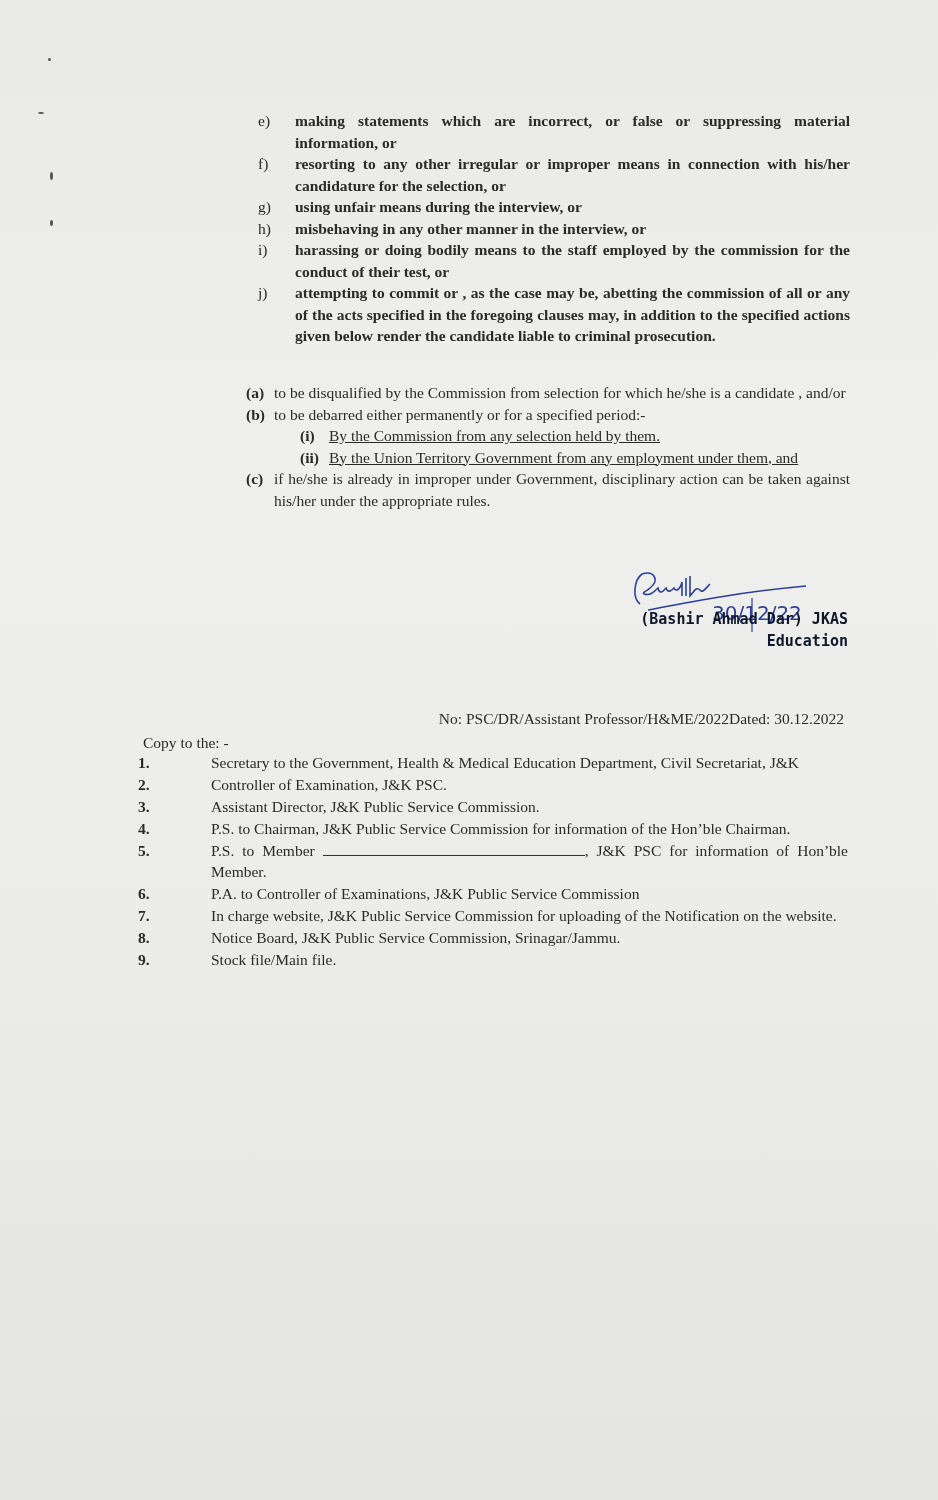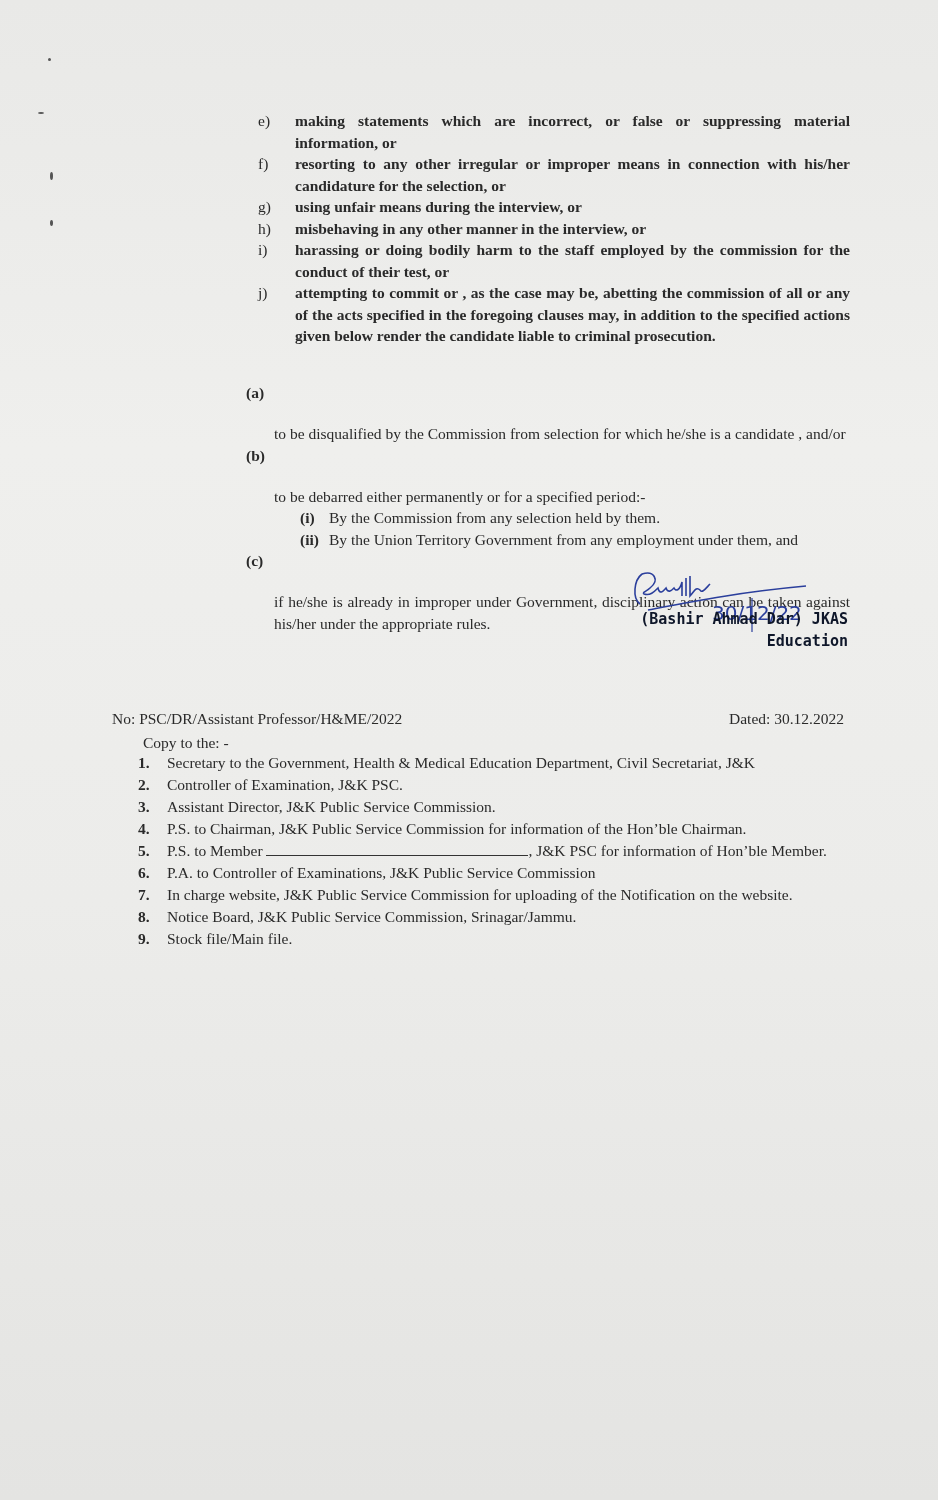--- a/index.html
+++ b/index.html
@@ -12,32 +12,32 @@
     }
     .page { position: absolute; left: 0; top: 0; width: 938px; height: 1500px; }
     .speck { position: absolute; background: #555; border-radius: 50%; }
     .clauses { position: absolute; left: 258px; top: 110px; width: 592px; font-size: 15.5px; line-height: 21.5px; }
     .clause { display: flex; }
     .clause .lbl { width: 37px; flex: none; }
     .clause .txt { flex: 1; text-align: justify; font-weight: bold; }
     .actions { position: absolute; left: 246px; top: 382px; width: 604px; font-size: 15.5px; line-height: 21.5px; }
     .act { display: flex; }
     .act .lbl { width: 28px; flex: none; font-weight: bold; }
-    .act .txt { flex: 1; text-align: justify; margin-top: 41px; }
+    .act .txt { flex: 1; text-align: justify; }
     .sub { display: flex; margin-left: 54px; }
     .sub .lbl { width: 29px; flex: none; font-weight: bold; }
-    .sub .txt { flex: 1; text-align: justify; }
+    .sub .txt { flex: 1; text-align: justify; text-decoration: underline; }
     .signature { position: absolute; left: 620px; top: 562px; width: 200px; height: 70px; }
     .sigblock { position: absolute; right: 90px; top: 608px; text-align: right; font-family: "DejaVu Sans Mono", monospace; font-weight: bold; font-size: 15px; line-height: 22px; color: #0f172a; }
-    .refline { position: absolute; left: 112px; top: 710px; width: 732px; font-size: 15.5px; display: flex; justify-content: space-between; }
+    .refline { position: absolute; left: 112px; top: 710px; width: 732px; font-size: 15.5px; display: flex; justify-content: flex-end; }
     .copyto { position: absolute; left: 112px; top: 734px; font-size: 15.5px; margin-left: 31px; }
     .copylist { position: absolute; left: 138px; top: 753px; width: 710px; font-size: 15.5px; line-height: 20.5px; }
     .ci { display: flex; margin-bottom: 1.5px; }
     .ci .num { width: 29px; flex: none; font-weight: bold; }
-    .ci .txt { flex: 1; text-align: justify; }
+    .ci .txt { flex: 1; text-align: justify; margin-left: 44px; }
     .blank { display: inline-block; width: 262px; border-bottom: 1px solid #333; height: 12px; vertical-align: baseline; }
   </style>
 </head>
 <body>
 
 <div class="page">
   <div class="speck" style="left:48px;top:58px;width:3px;height:3px;"></div>
   <div class="speck" style="left:38px;top:112px;width:6px;height:2px;"></div>
   <div class="speck" style="left:50px;top:172px;width:3px;height:8px;"></div>
   <div class="speck" style="left:50px;top:220px;width:3px;height:6px;"></div>
@@ -54,21 +54,21 @@
     <div class="clause">
         <span class="lbl">g)</span>
         <span class="txt">using unfair means during the interview, or</span>
       </div>
     <div class="clause">
         <span class="lbl">h)</span>
         <span class="txt">misbehaving in any other manner in the interview, or</span>
       </div>
     <div class="clause">
         <span class="lbl">i)</span>
-        <span class="txt">harassing or doing bodily harm to the staff employed by the commission for the conduct of their test, or</span>
+        <span class="txt">harassing or doing bodily means to the staff employed by the commission for the conduct of their test, or</span>
       </div>
     <div class="clause">
         <span class="lbl">j)</span>
         <span class="txt">attempting to commit or , as the case may be, abetting the commission of all or any of the acts specified in the foregoing clauses may, in addition to the specified actions given below render the candidate liable to criminal prosecution.</span>
       </div>
   </div>
 
   <div class="actions">
     <div class="act">
         <span class="lbl">(a)</span>

